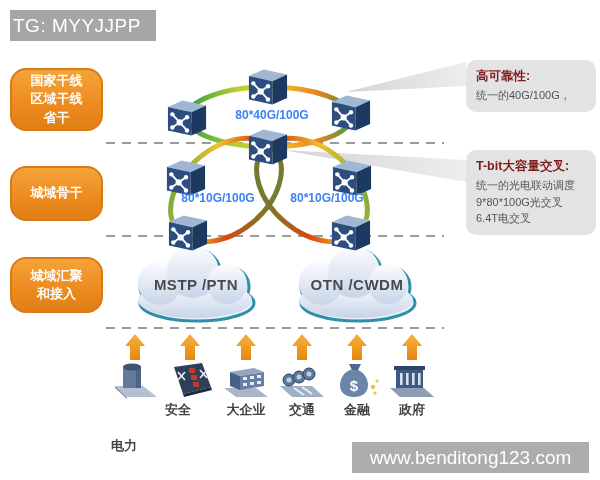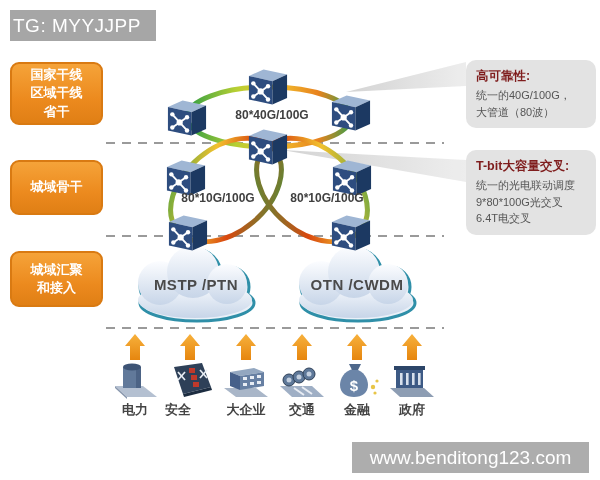--- a/index.html
+++ b/index.html
@@ -3,26 +3,26 @@
 <meta charset="utf-8">
 <style>
   html,body{margin:0;padding:0;}
   body{font-family:"Liberation Sans","DejaVu Sans",sans-serif;background:#fff;}
   #canvas{position:relative;width:600px;height:480px;background:#fff;overflow:hidden;}
   .abs{position:absolute;}
   .banner{background:#a6a6a6;color:#fff;display:flex;align-items:center;}
   #banner-top{left:10px;top:10px;width:143px;height:31px;font-size:19px;padding-left:3px;letter-spacing:.5px;}
   #banner-bottom{left:352px;top:442px;width:237px;height:31px;font-size:19px;justify-content:center;background:#adadad;}
   .layer-box{left:10px;width:93px;background:linear-gradient(180deg,#f5a339 0%,#ec8a1e 60%,#e07f15 100%);
-    border:2px solid #d97a12;border-radius:9px;color:#fff;font-weight:bold;font-size:13px;line-height:1.42;
-    display:flex;flex-direction:column;align-items:center;justify-content:center;text-align:center;box-sizing:border-box;}
+    border:2px solid #d97a12;border-radius:16px;color:#fff;font-weight:bold;font-size:13px;line-height:1.42;
+    display:flex;flex-direction:column;align-items:center;justify-content:center;text-align:center;box-sizing:border-box;margin-top:6px;}
   #layer-core{top:62px;height:63px;}
   #layer-metro{top:160px;height:55px;}
   #layer-access{top:251px;height:56px;}
-  .linklabel{color:#404040;font-weight:bold;font-size:12px;width:90px;text-align:center;}
+  .linklabel{color:#3b82f6;font-weight:bold;font-size:12px;width:90px;text-align:center;}
   .cloudlabel{color:#4a4a4a;font-weight:bold;font-size:15px;width:130px;text-align:center;letter-spacing:.5px;}
   .callout{left:466px;width:130px;background:#e3e3e3;border-radius:10px;padding:8px 10px;box-sizing:border-box;}
   .callout .t{font-size:12.5px;font-weight:bold;color:#7f1d1d;margin-bottom:2px;}
   .callout .l{font-size:11px;color:#555;line-height:1.5;}
   #callout-1{top:60px;}
   #callout-2{top:150px;}
   .sectorlabel{color:#444;font-weight:bold;font-size:13px;width:60px;text-align:center;top:401px;}
   svg text{font-family:"Liberation Sans",sans-serif;}
 </style>
 </head>
@@ -243,29 +243,28 @@
   <div class="abs linklabel" style="left:227px;top:108px;">80*40G/100G</div>
   <div class="abs linklabel" style="left:173px;top:191px;">80*10G/100G</div>
   <div class="abs linklabel" style="left:282px;top:191px;">80*10G/100G</div>
 
   <div class="abs cloudlabel" style="left:131px;top:276px;">MSTP /PTN</div>
   <div class="abs cloudlabel" style="left:292px;top:276px;">OTN /CWDM</div>
 
   <div class="abs callout" id="callout-1">
     <div class="t">高可靠性:</div>
     <div class="l">统一的40G/100G，</div>
-    <div class="l">大管道（80波）</div>
   </div>
   <div class="abs callout" id="callout-2">
     <div class="t">T-bit大容量交叉:</div>
     <div class="l">统一的光电联动调度</div>
     <div class="l">9*80*100G光交叉</div>
     <div class="l">6.4T电交叉</div>
   </div>
 
-  <div class="abs sectorlabel" style="left:105px;">电力</div>
+  <div class="abs sectorlabel" style="left:94px;margin-top:36px;">电力</div>
   <div class="abs sectorlabel" style="left:148px;">安全</div>
   <div class="abs sectorlabel" style="left:216px;">大企业</div>
   <div class="abs sectorlabel" style="left:272px;">交通</div>
   <div class="abs sectorlabel" style="left:327px;">金融</div>
   <div class="abs sectorlabel" style="left:382px;">政府</div>
 
 </div>
 
 </body></html>

